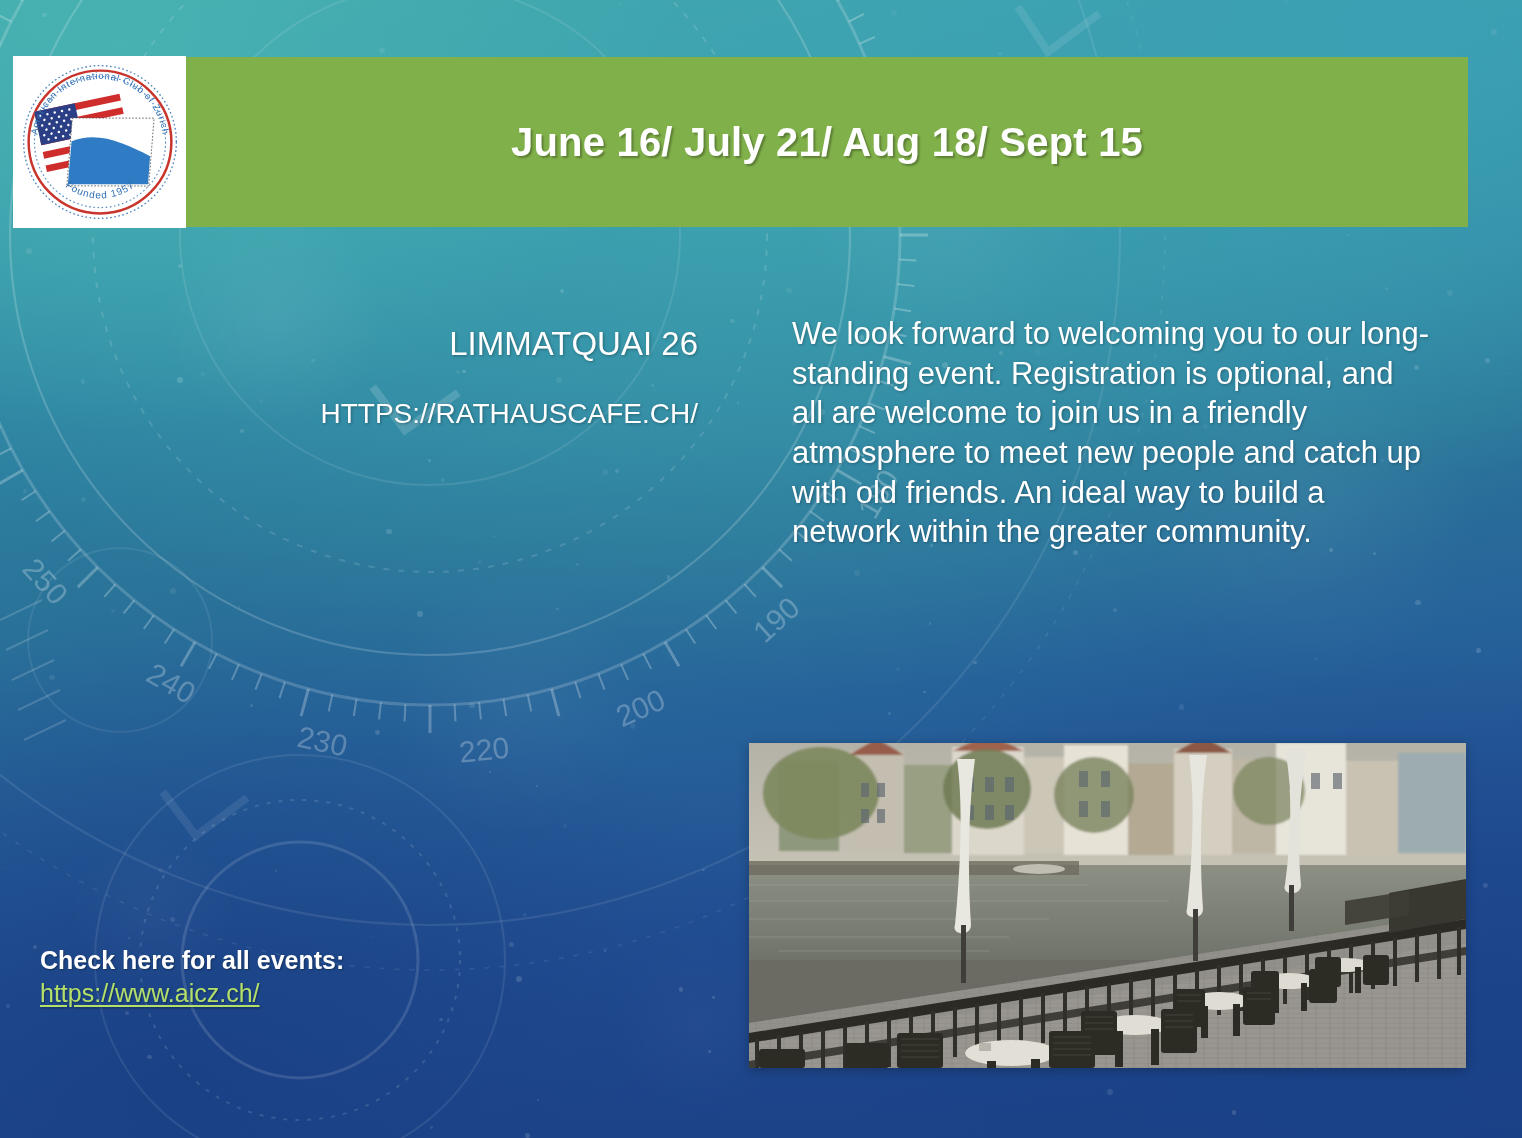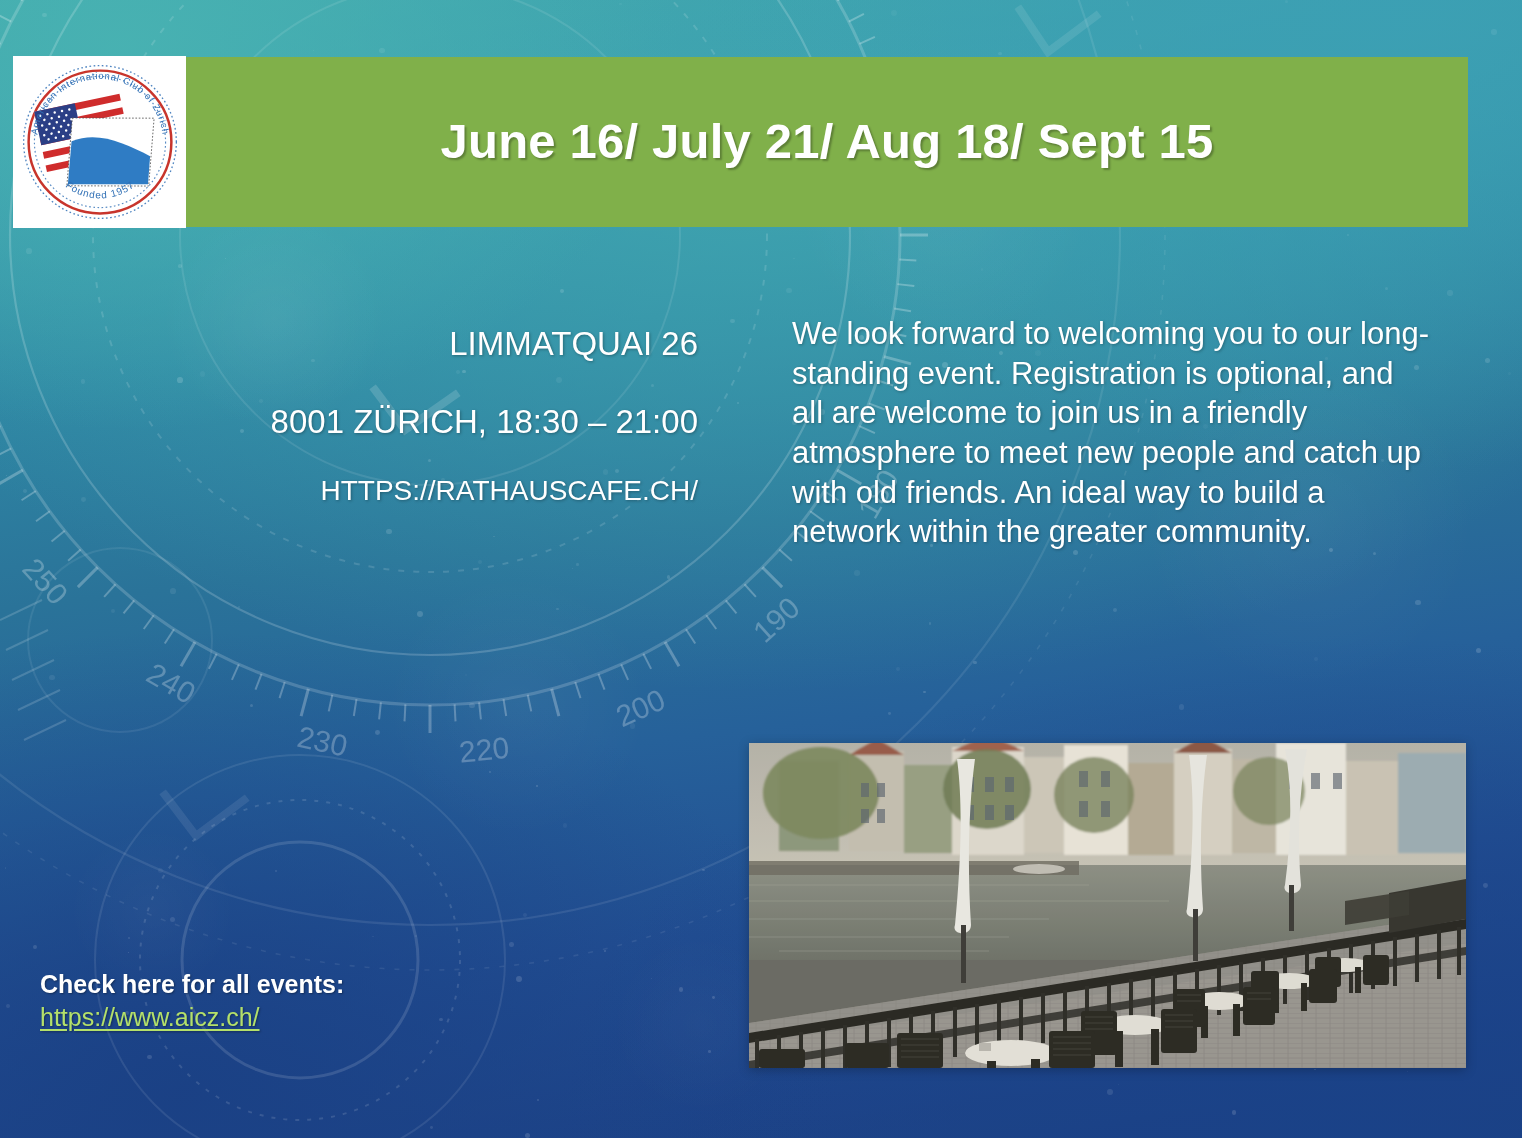--- a/index.html
+++ b/index.html
@@ -59,42 +59,42 @@
     position:absolute; left:186px; top:57px; width:1282px; height:170px;
     background:#80b04a; z-index:5;
     display:flex; flex-direction:column; align-items:center; justify-content:center;
   }
   .header-line {
     color:#ffffff; font-weight:bold; letter-spacing:.2px;
     text-shadow:2px 2px 2px rgba(0,0,0,0.28);
     line-height:1.06; white-space:nowrap;
   }
   #header-line-1 { font-size:46px; margin-bottom:4px; }
-  #header-line-2 { font-size:49px; }
+  #header-line-2 { font-size:40px; }
 
   
   #venue-block {
     position:absolute; left:210px; top:316px; width:488px;
     text-align:right; color:#ffffff; z-index:4;
     text-shadow:1px 1px 3px rgba(0,0,0,0.30);
   }
   #venue-name   { font-size:43px; font-weight:bold; letter-spacing:.5px; line-height:1.14; }
   #venue-street { font-size:33px; line-height:1.5; margin-top:3px; }
   #venue-city   { font-size:33px; line-height:1.5; margin-top:28px; }
   #venue-url    { font-size:28px; line-height:1.5; margin-top:24px; }
 
   
   #intro-paragraph {
     position:absolute; left:792px; top:314px; width:640px;
     color:#ffffff; font-size:31px; line-height:1.28;
     z-index:4; text-shadow:1px 1px 3px rgba(0,0,0,0.28);
   }
 
   
-  #events-block { position:absolute; left:40px; top:968px; z-index:4; }
+  #events-block { position:absolute; left:40px; top:944px; z-index:4; }
   #events-label {
     color:#ffffff; font-size:25px; font-weight:bold;
     text-shadow:1px 1px 2px rgba(0,0,0,0.35); line-height:1.3;
   }
   #events-link {
     display:inline-block; margin-top:2px;
     color:#b4e06a; font-size:25px; text-decoration:underline;
     text-underline-offset:3px; text-shadow:1px 1px 2px rgba(0,0,0,0.35);
     cursor:pointer;
   }
@@ -510,21 +510,20 @@
     </text>
   </svg>
 </div>
 
 <div id="header-band">
   <div class="header-line" id="header-line-2">June 16/ July 21/ Aug 18/ Sept 15</div>
 </div>
 
 <div id="venue-block">
   <div id="venue-street">LIMMATQUAI 26</div>
-  <div id="venue-city">8001 ZÜRICH, 18:30 – 21:00</div>
   <div id="venue-url">HTTPS://RATHAUSCAFE.CH/</div>
 </div>
 
 <div id="intro-paragraph">We look forward to welcoming you to our long-standing event. Registration is optional, and all are welcome to join us in a friendly atmosphere to meet new people and catch up with old friends. An ideal way to build a network within the greater community.</div>
 
 <div id="events-block">
   <div id="events-label">Check here for all events:</div>
   <span id="events-link">https://www.aicz.ch/</span>
 </div>
 

